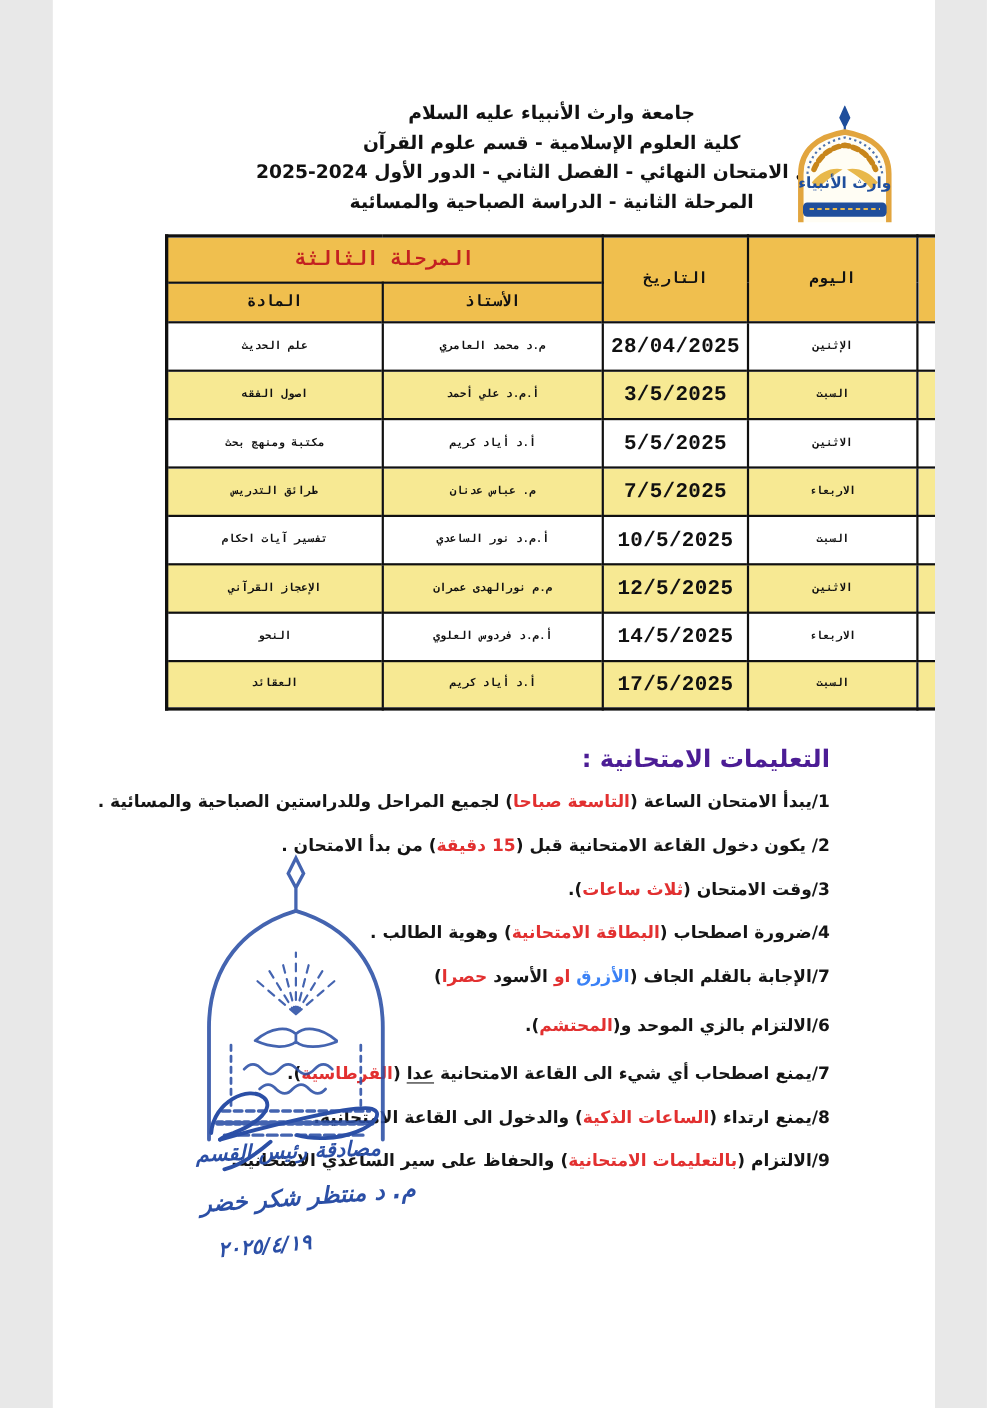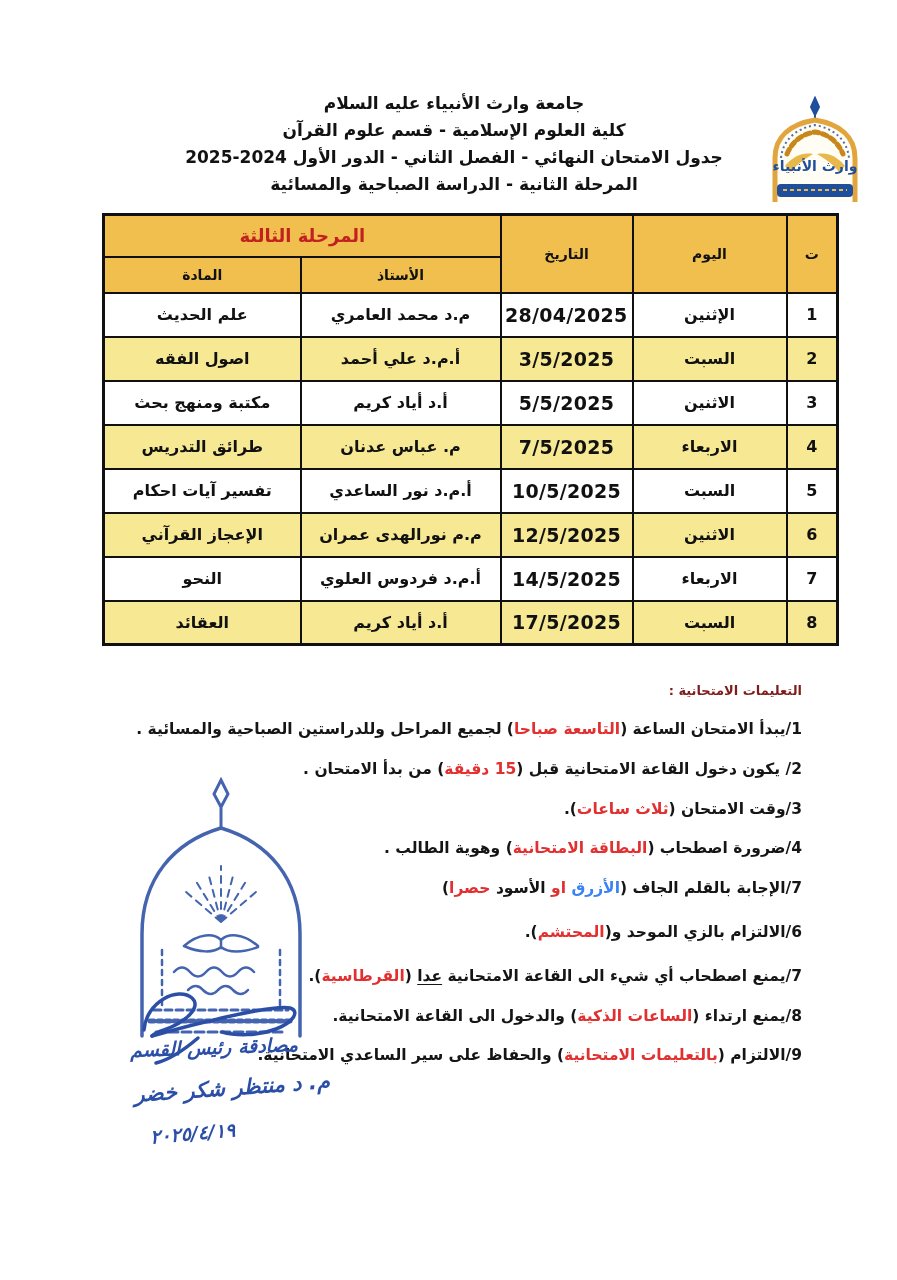--- a/index.html
+++ b/index.html
@@ -1,18 +1,18 @@
 <!DOCTYPE html>
 <html lang="ar"><head>
 <meta charset="utf-8">
 <style>
   html,body{margin:0;padding:0;background:#e8e8e8;}
   .page{
     position:relative;
-    width:897px;height:1280px;
+    width:802px;height:1280px;
     margin:0 auto;
     background:#ffffff;
     overflow:hidden;
     font-family:"DejaVu Sans", sans-serif;
     color:#111;
   }
   
   .doc-header{
     position:absolute;top:90px;left:14px;width:880px;
     text-align:center;font-weight:bold;font-size:17px;line-height:27px;color:#121212;
@@ -20,37 +20,37 @@
   
   .logo{position:absolute;top:96px;right:26px;width:112px;height:112px;}
   
   table.exam-table{
     position:absolute;top:213px;left:102px;
     width:736px;border-collapse:collapse;direction:rtl;
     border:3px solid #101010;table-layout:fixed;
   }
   .exam-table th,.exam-table td{
     border:2px solid #101010;text-align:center;vertical-align:middle;
-    font-weight:bold;padding:4px 4px;overflow:hidden;
+    font-weight:bold;padding:4px 4px;overflow:hidden;font-family:Liberation Mono, monospace;
   }
   .exam-table th{background:#f0bf4e;font-size:14px;}
   .exam-table th.stage-title{color:#c32121;font-size:18px;}
   .exam-table thead tr.hr1{height:42px;}
   .exam-table thead tr.hr2{height:36px;}
   .exam-table tbody tr{height:44px;background:#ffffff;}
   .exam-table tbody tr.alt{background:#f7e993;}
-  .exam-table td{font-size:16px;}
+  .exam-table td{font-size:10px;}
   .exam-table td.cell-date{font-size:19px;letter-spacing:0.3px;}
   
   .instructions{
     position:absolute;top:678px;right:95px;width:700px;
     direction:rtl;text-align:right;
     font-weight:bold;font-size:15.5px;color:#151515;
   }
-  .instr-title{color:#7f1d1d;font-size:13px;margin-bottom:5px;line-height:26px;}
+  .instr-title{color:#4c1d95;font-size:22px;margin-bottom:5px;line-height:26px;}
   .instr-line{line-height:27.8px;margin-top:12px;}
   .instr-line.gap-lg{margin-top:16px;}
   .seg-red{color:#e23030;}
   .seg-blue{color:#3b82f6;}
   .seg-underline{text-decoration:underline;text-underline-offset:3px;}
   
   .stamp{position:absolute;left:104px;top:774px;}
   .signature{position:absolute;left:124px;top:972px;}
   .hw{position:absolute;color:#2b4fa6;font-weight:bold;font-style:italic;white-space:nowrap;}
   .hw-1{left:130px;top:1036px;font-size:19px;transform:rotate(-2deg);}

